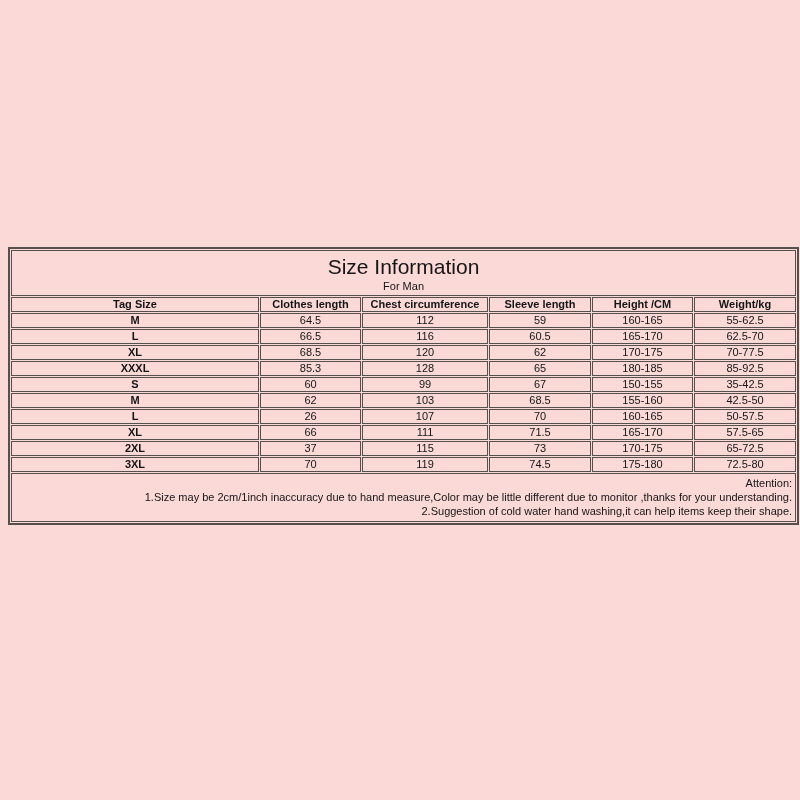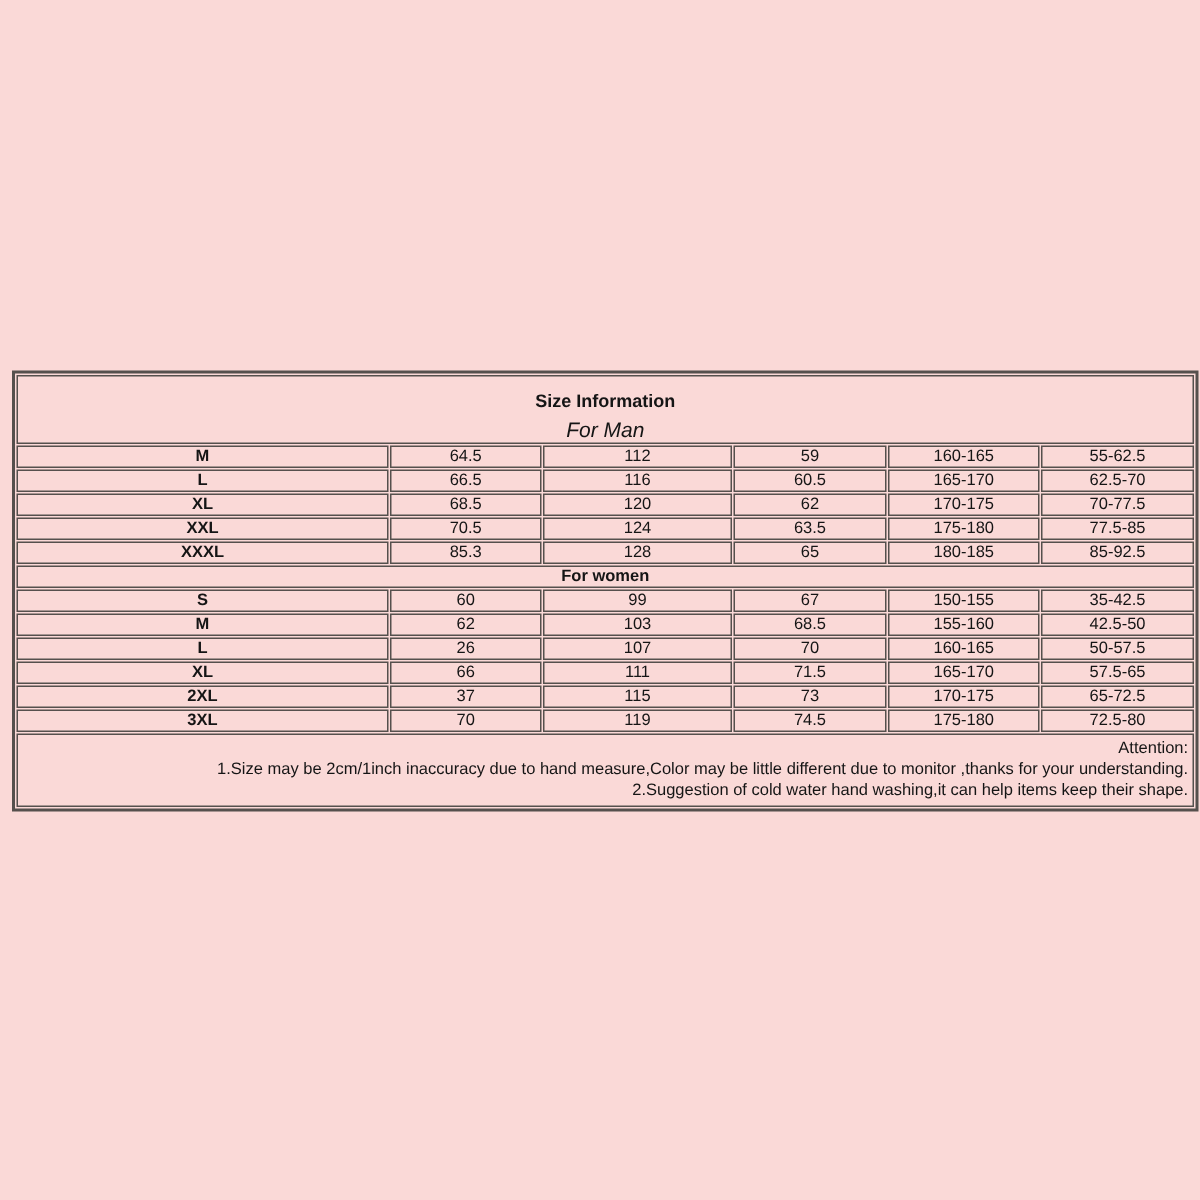--- a/index.html
+++ b/index.html
@@ -33,31 +33,30 @@
     line-height: 13px;
     height: 13px;
     padding: 0;
     overflow: hidden;
     white-space: nowrap;
   }
   th { font-weight: bold; }
   td.size-col { font-weight: bold; }
   td.title-cell { height: 44px; }
   .title-text {
-    font-size: 12px;
-    font-weight: bold;
+    font-size: 21px;
+    font-weight: normal;
     padding-top: 5px;
     line-height: 18px;
   }
   .subtitle-text {
-    font-size: 14px;
+    font-size: 11px;
     font-weight: normal;
     padding-top: 4px;
     line-height: 13px;
-    font-style: italic;
   }
   td.section-cell { font-weight: bold; }
   td.attention-cell {
     text-align: right;
     height: auto;
     padding: 2px 3px 3px 2px;
     line-height: 14px;
     white-space: normal;
   }
 </style>
@@ -74,20 +73,28 @@
       <col style="width:101px">
       <col style="width:102px">
     </colgroup>
     <tbody>
       <tr>
         <td class="title-cell" colspan="6">
           <div class="title-text">Size Information</div>
           <div class="subtitle-text">For Man</div>
         </td>
       </tr>
+      <tr>
+        <th>Tag Size</th>
+        <th>Clothes length</th>
+        <th>Chest circumference</th>
+        <th>Sleeve length</th>
+        <th>Height /CM</th>
+        <th>Weight/kg</th>
+      </tr>
 
       <tr>
         <td class="size-col">M</td>
         <td>64.5</td>
         <td>112</td>
         <td>59</td>
         <td>160-165</td>
         <td>55-62.5</td>
       </tr>
       <tr>
@@ -100,39 +107,28 @@
       </tr>
       <tr>
         <td class="size-col">XL</td>
         <td>68.5</td>
         <td>120</td>
         <td>62</td>
         <td>170-175</td>
         <td>70-77.5</td>
       </tr>
       <tr>
-        <td class="size-col">XXL</td>
-        <td>70.5</td>
-        <td>124</td>
-        <td>63.5</td>
-        <td>175-180</td>
-        <td>77.5-85</td>
-      </tr>
-      <tr>
         <td class="size-col">XXXL</td>
         <td>85.3</td>
         <td>128</td>
         <td>65</td>
         <td>180-185</td>
         <td>85-92.5</td>
       </tr>
 
-      <tr>
-        <td class="section-cell" colspan="6">For women</td>
-      </tr>
 
       <tr>
         <td class="size-col">S</td>
         <td>60</td>
         <td>99</td>
         <td>67</td>
         <td>150-155</td>
         <td>35-42.5</td>
       </tr>
       <tr>

